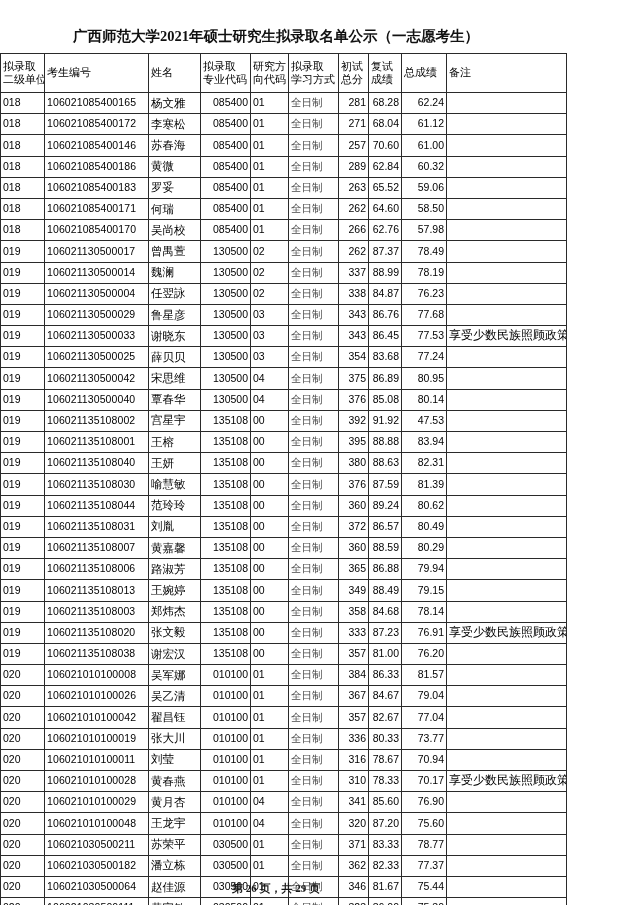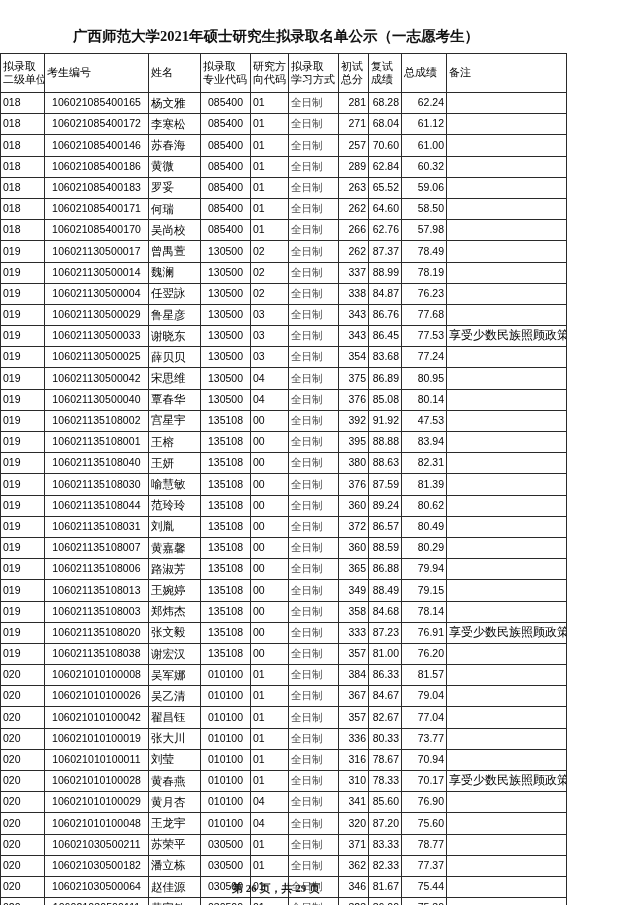--- a/index.html
+++ b/index.html
@@ -60,23 +60,23 @@
   thead th .two-line {
     display: block;
     line-height: 1.22;
   }
   tbody td {
     height: 20.2px;
     font-size: 10.5px;
     font-family: "Liberation Sans", "DejaVu Sans", sans-serif;
   }
   td.c-unit      { text-align: left;  padding-left: 4px; margin-top: 26px; }
-  td.c-examno    { text-align: center;  padding-left: 4px; letter-spacing: 0.1px; }
+  td.c-examno    { text-align: left;  padding-left: 4px; letter-spacing: 0.1px; }
   td.c-name      { text-align: left;  padding-left: 3px; font-family: "Liberation Serif","DejaVu Serif",serif; font-size: 11.5px; }
-  td.c-major     { text-align: center;  padding-left: 3px; }
+  td.c-major     { text-align: right;  padding-left: 3px; }
   td.c-dir       { text-align: left;  padding-left: 3px; }
   td.c-mode      { text-align: left;  padding-left: 4px; font-family: "Liberation Serif","DejaVu Serif",serif; font-size: 10.5px; color: #4a4a4a; }
   td.c-first     { text-align: right; padding-right: 3px; }
   td.c-second    { text-align: right; padding-right: 3px; }
   td.c-total     { text-align: right; padding-right: 9px; margin-left: 20px; }
   td.c-remark    { text-align: left;  padding-left: 3px; font-family: "Liberation Serif","DejaVu Serif",serif; font-size: 12px; }
   .footer {
     position: absolute;
     left: 0;
     right: 0;

